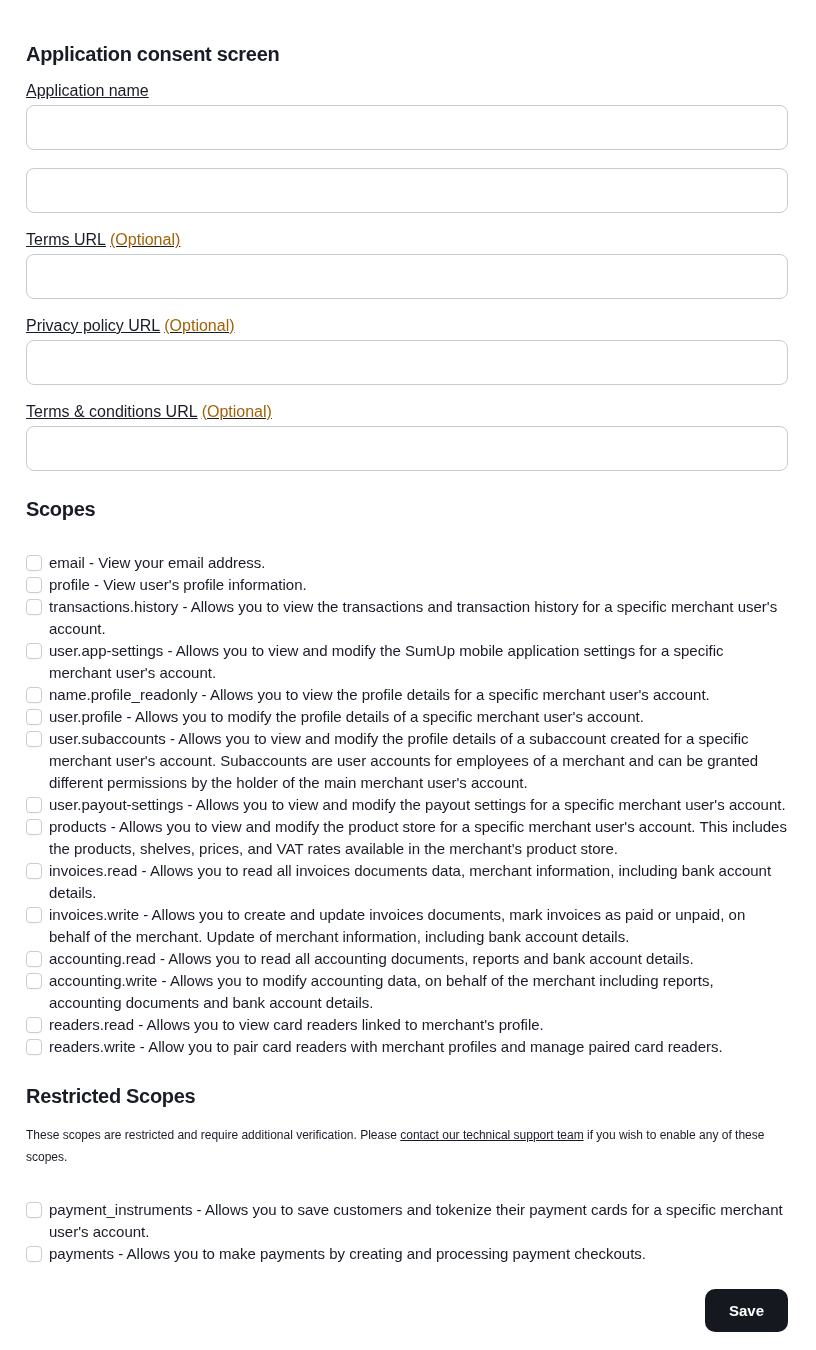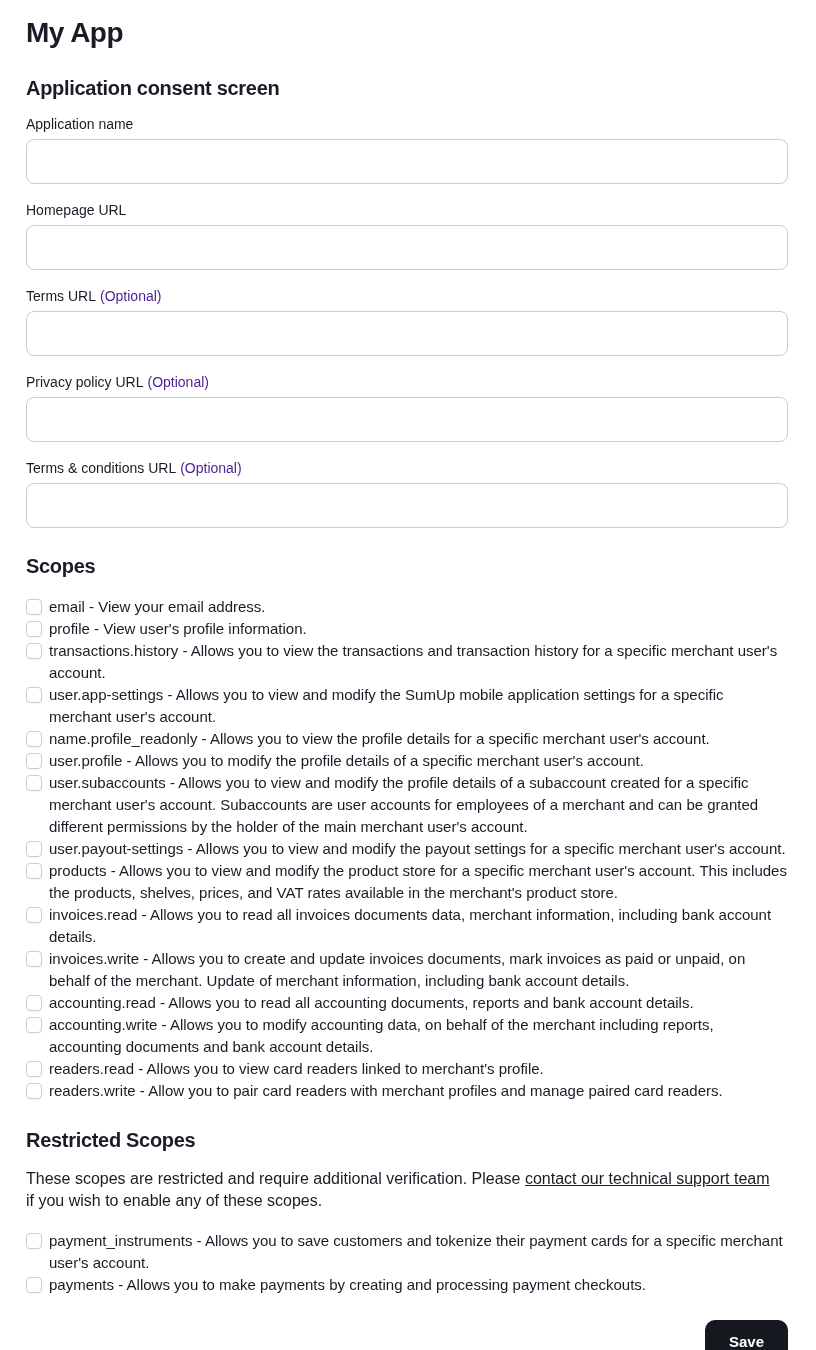--- a/index.html
+++ b/index.html
@@ -23,43 +23,44 @@
   h2.section-title {
     font-size: 20px;
     line-height: 1.2;
     font-weight: 700;
     letter-spacing: -0.3px;
     margin: 26px 0 16px 0;
   }
   .field { margin-bottom: 18px; }
   .field-label {
     display: block;
-    font-size: 14px;
+    font-size: 16px;
     line-height: 17px;
     margin-bottom: 6px;
     color: #191c26;
+    text-decoration: underline;
   }
   .optional {
-    color: #4c1d95;
+    color: #a16207;
     margin-left: 4px;
   }
   .optional:empty { margin-left: 0; }
   .text-input {
     display: block;
     width: 100%;
     height: 45px;
     border: 1px solid #c6ccd4;
     border-radius: 8px;
     background: #ffffff;
     padding: 0 14px;
     font-family: "Liberation Sans", sans-serif;
     font-size: 16px;
     color: #191c26;
   }
-  .scope-list { margin-top: 18px; }
+  .scope-list { margin-top: 31px; }
   .scope-item {
     display: flex;
     align-items: flex-start;
     font-size: 15px;
     line-height: 22px;
     cursor: pointer;
   }
   .checkbox {
     appearance: none;
     -webkit-appearance: none;
@@ -70,21 +71,21 @@
     border: 1px solid #c9ced6;
     border-radius: 4px;
     background: #ffffff;
     box-shadow: 0 1px 1px rgba(20,25,40,0.04);
     cursor: pointer;
   }
   .checkbox:checked { background: #191c26; }
   .scope-text { flex: 1 1 auto; }
   .restricted-heading { margin-top: 16px; }
   .restricted-intro {
-    font-size: 16px;
+    font-size: 12px;
     line-height: 22px;
     margin: 16px 0 16px 0;
     max-width: 745px;
   }
   .support-link {
     color: inherit;
     text-decoration: underline;
     cursor: pointer;
   }
   .save-row {
@@ -104,33 +105,31 @@
     font-size: 15px;
     font-weight: 700;
     cursor: pointer;
   }
 </style>
 </head>
 <body>
 
 <div class="page">
 
-  <h1 class="page-title">My App</h1>
 
   <h2 class="section-title">Application consent screen</h2>
 
   <div>
 
       <div class="field">
         <label class="field-label"><span>Application name</span><span class="optional"></span></label>
         <input type="text" class="text-input" style="">
       </div>
 
       <div class="field">
-        <label class="field-label"><span>Homepage URL</span><span class="optional"></span></label>
         <input type="text" class="text-input" style="">
       </div>
 
       <div class="field">
         <label class="field-label"><span>Terms URL</span><span class="optional">(Optional)</span></label>
         <input type="text" class="text-input" style="">
       </div>
 
       <div class="field">
         <label class="field-label"><span>Privacy policy URL</span><span class="optional">(Optional)</span></label>

